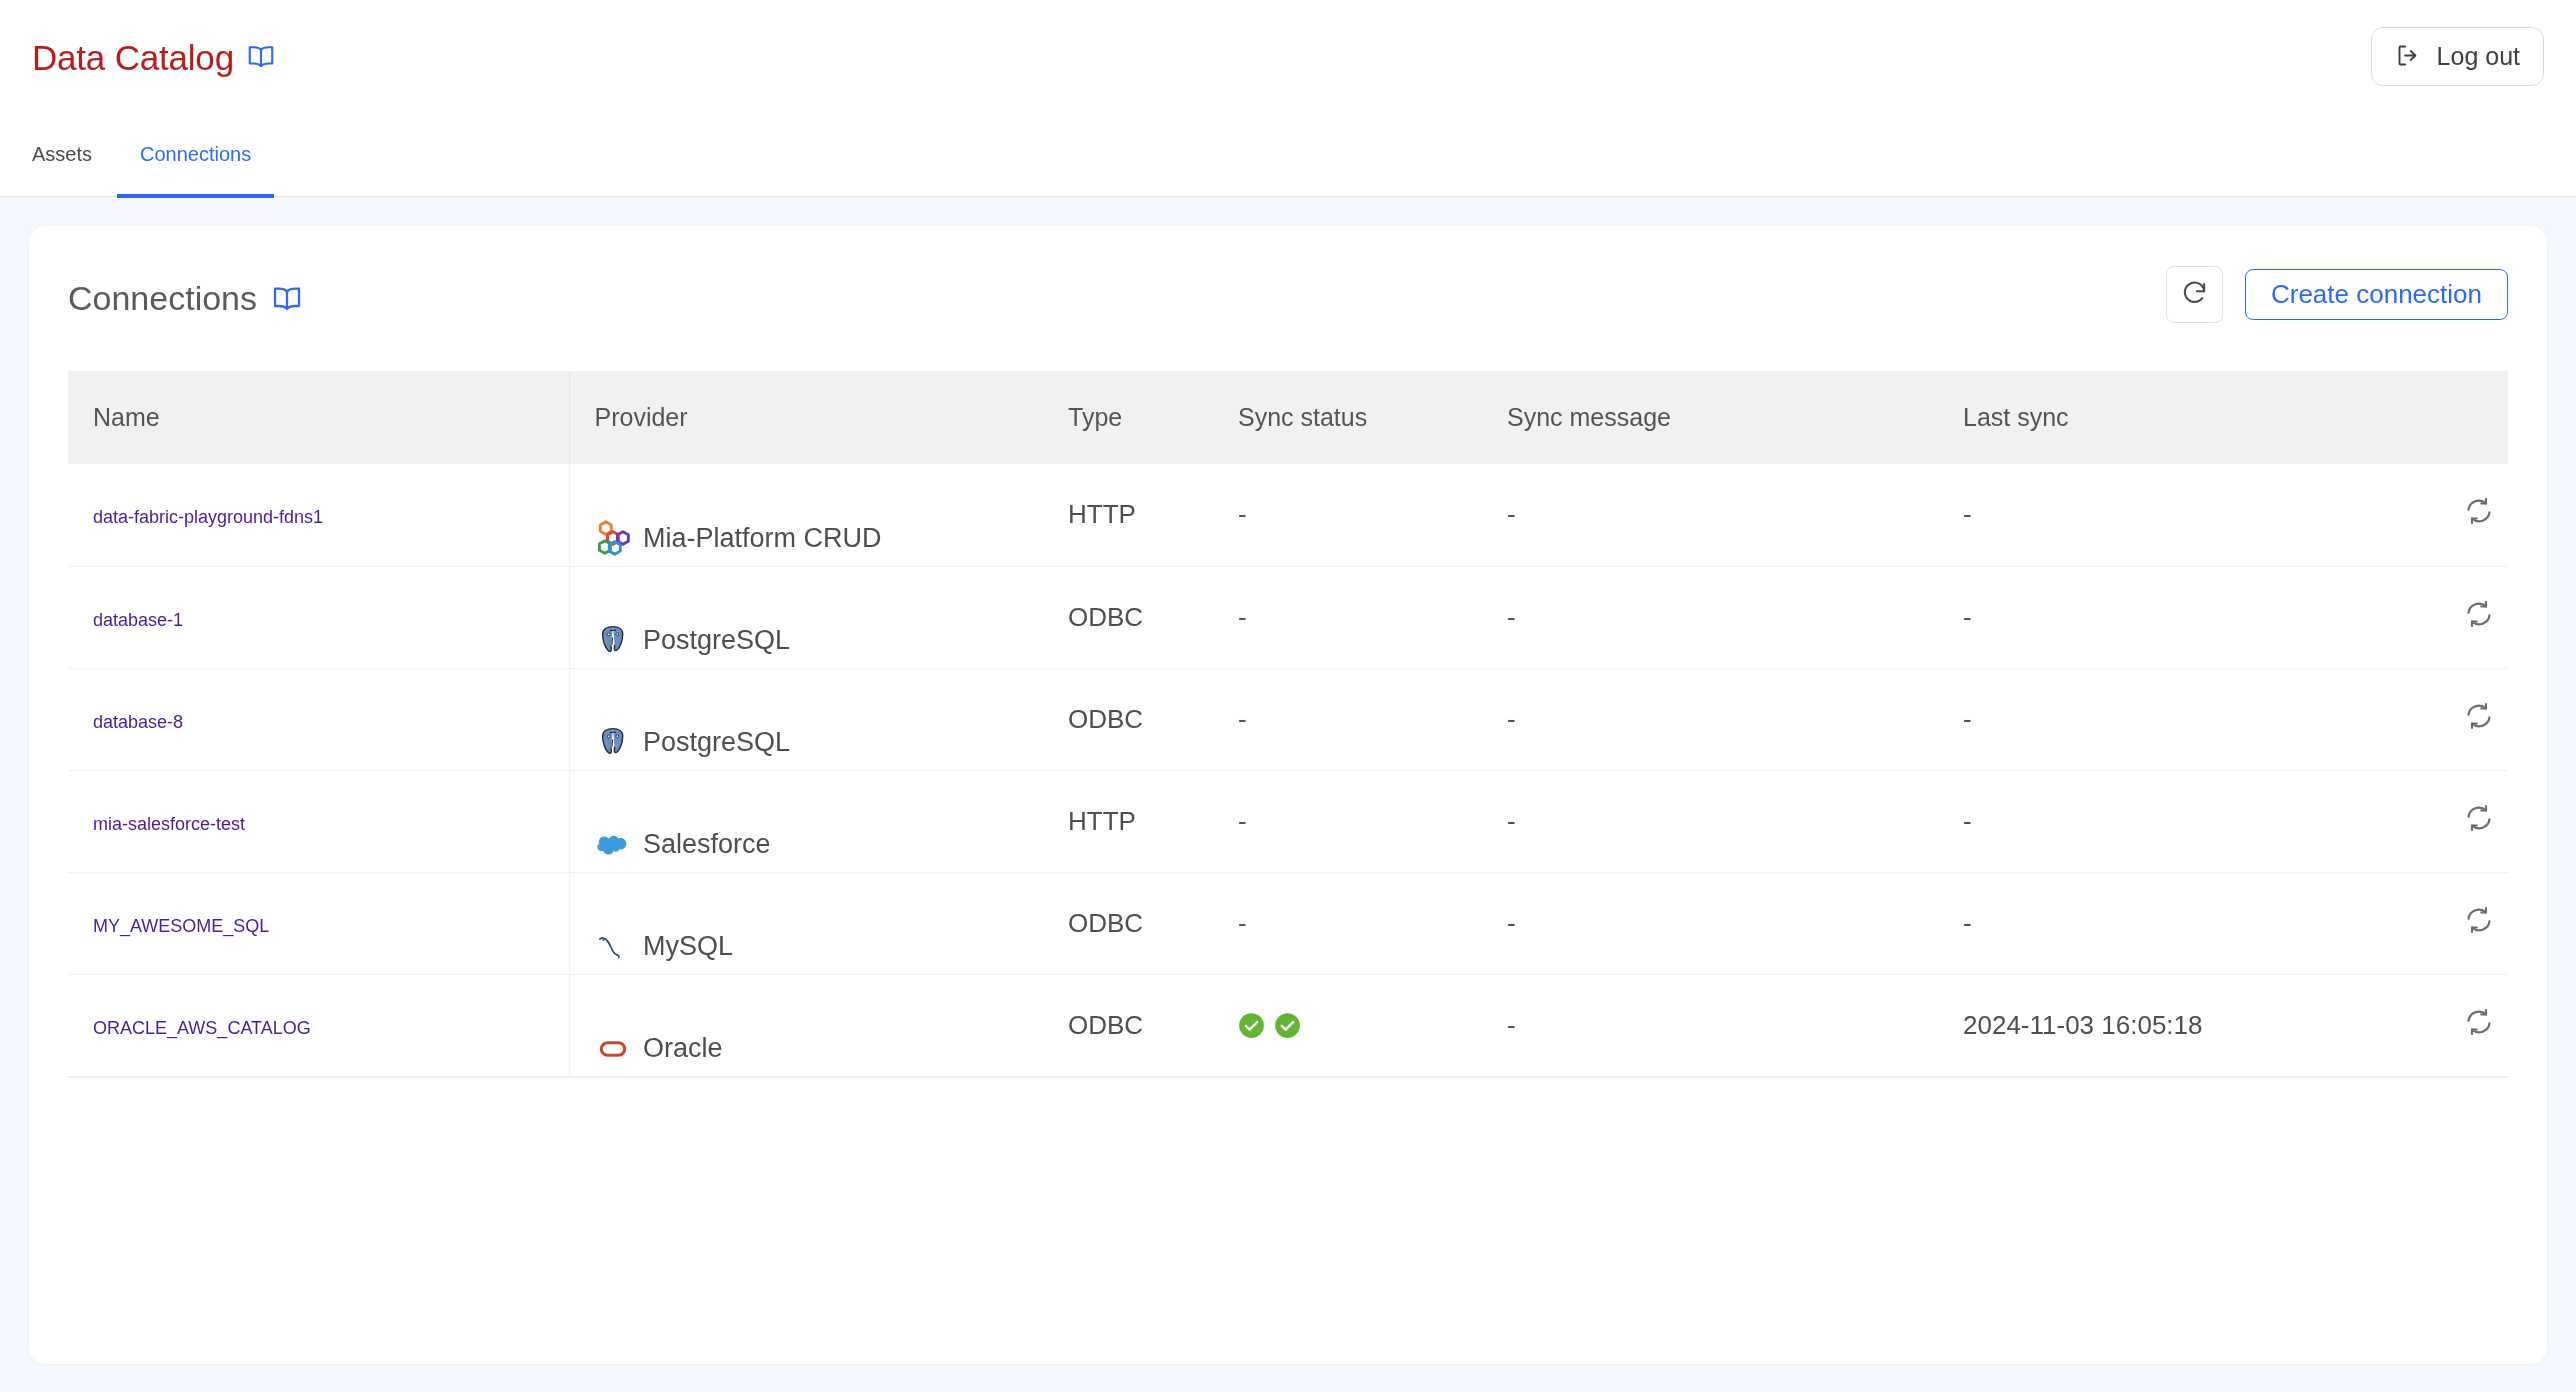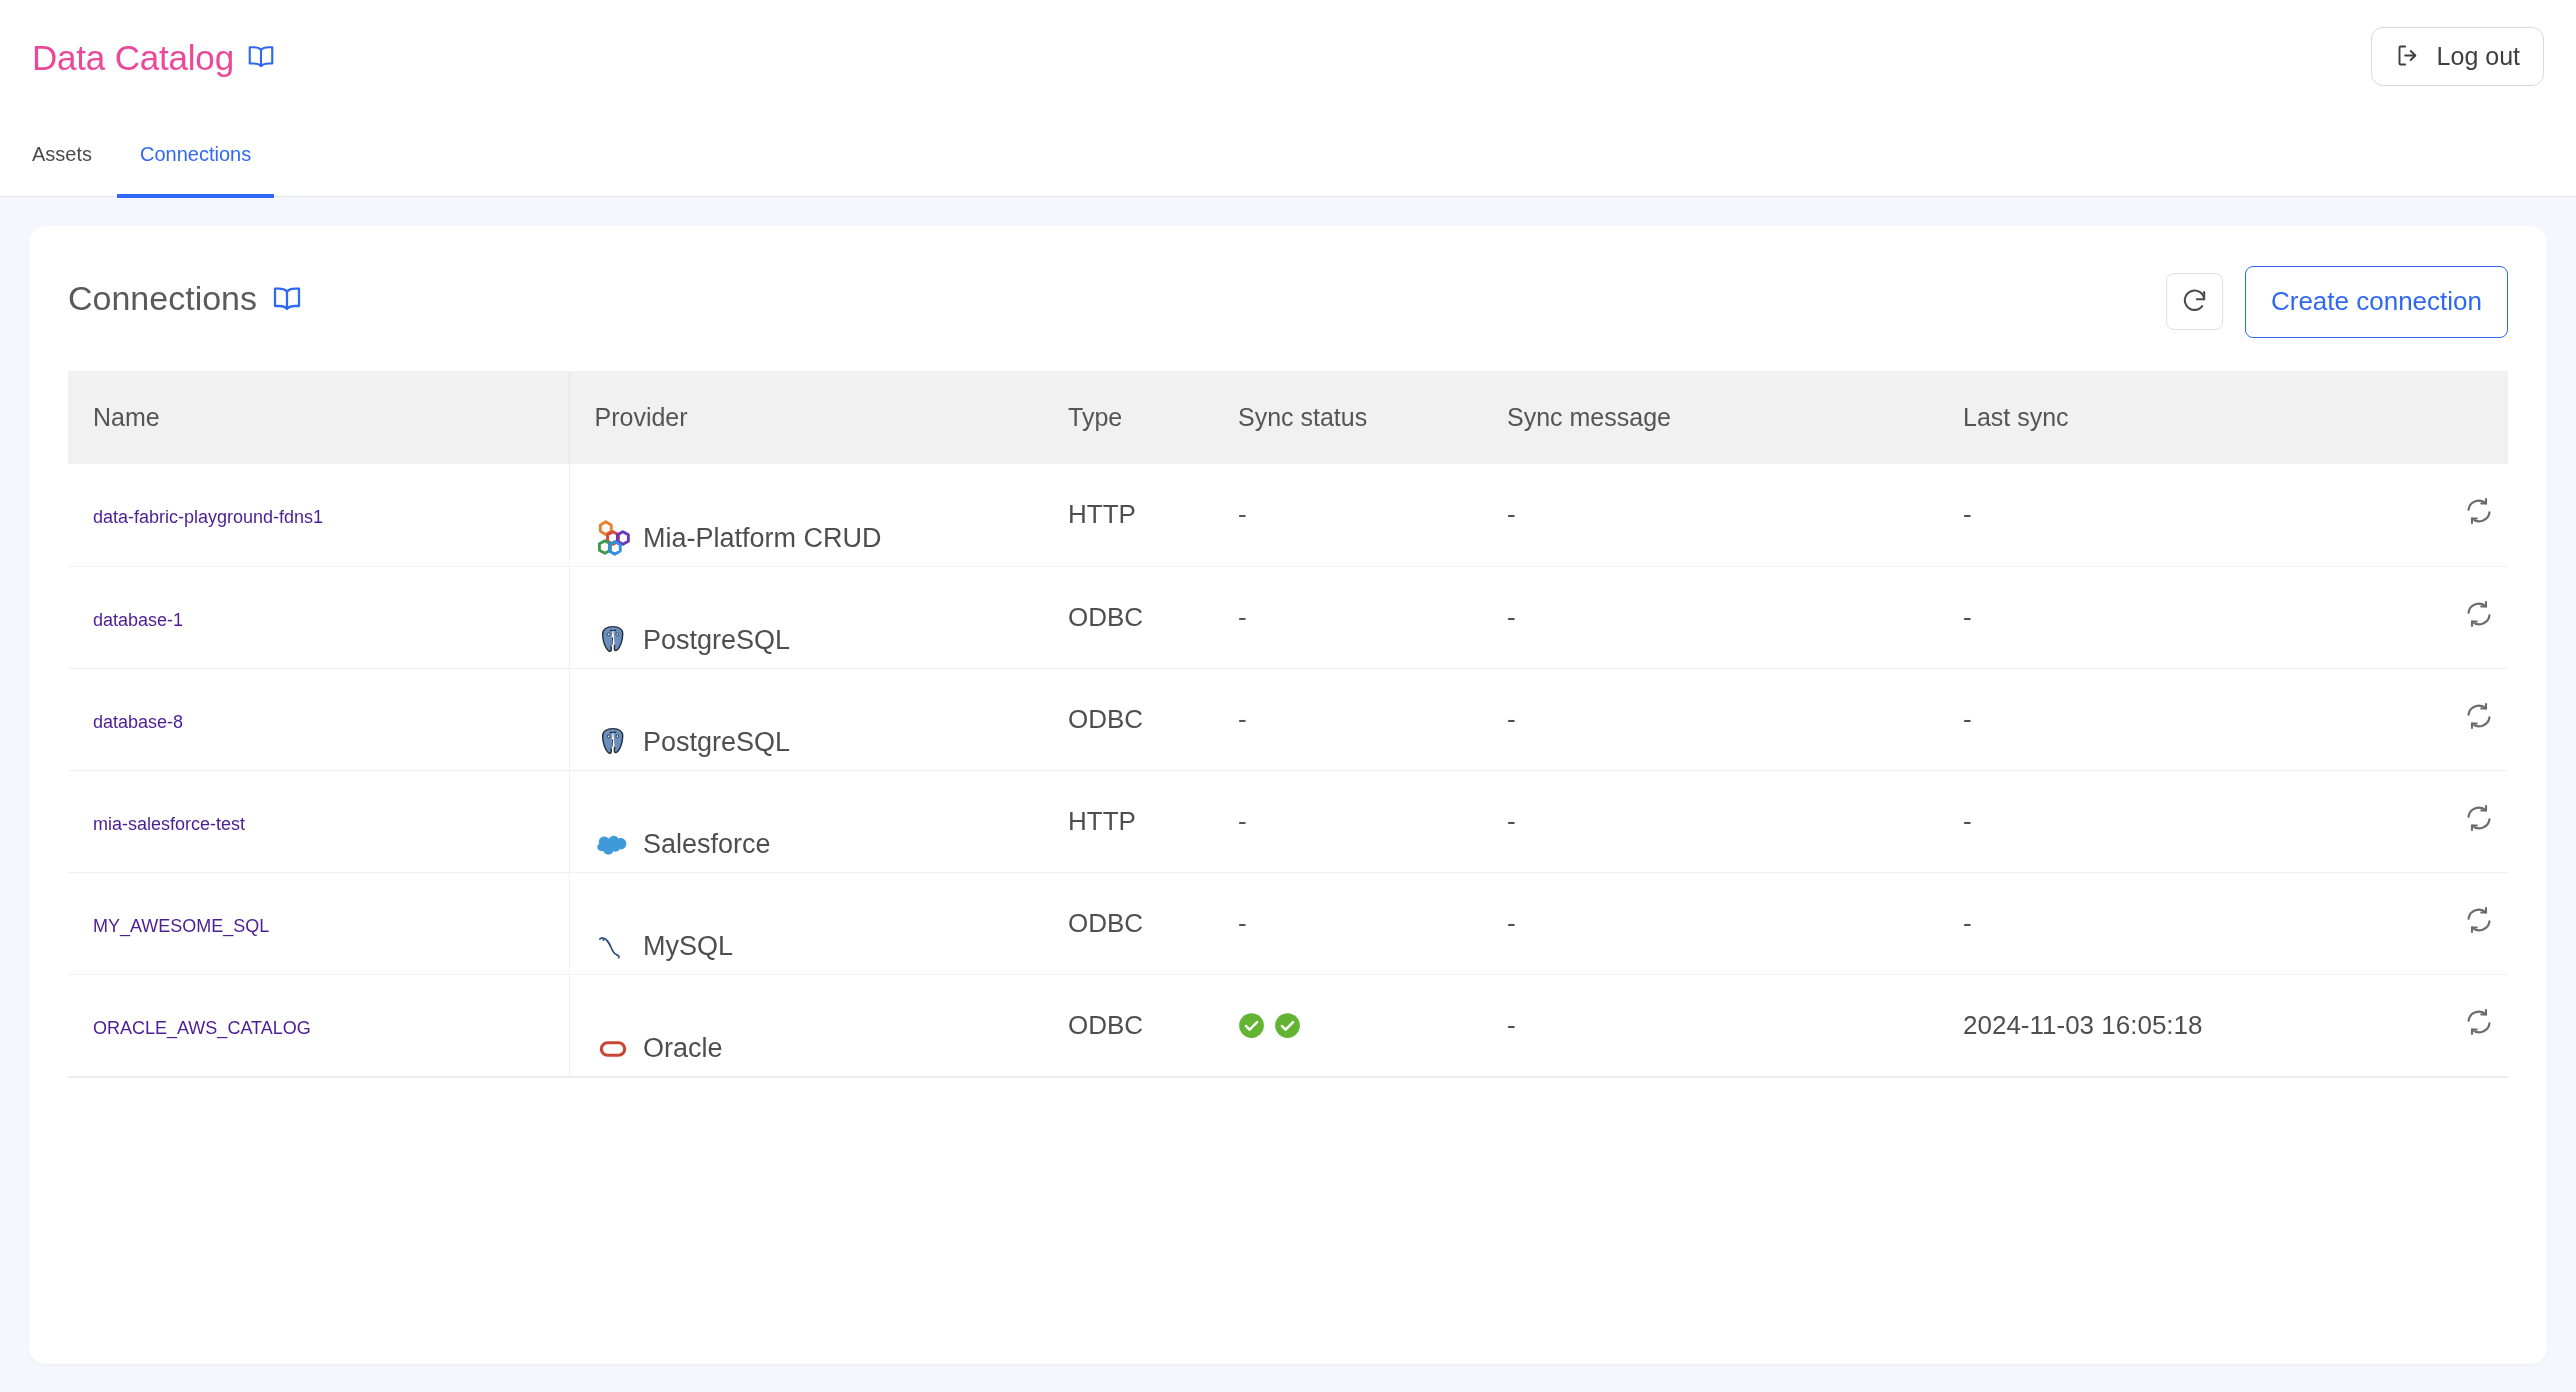--- a/index.html
+++ b/index.html
@@ -21,21 +21,21 @@
     padding: 0 32px 0 32px;
     position: relative;
   }
   .app-title-wrap {
     display: flex;
     align-items: center;
     gap: 12.5px;
   }
   .app-title {
     font-size: 35px;
-    color: #ec4899;
+    color: #b91c1c;
     font-weight: 400;
     letter-spacing: -0.2px;
   }
   .book-icon { display: block; }
 
   .logout-btn {
     position: absolute;
     right: 32px;
     top: 27px;
     height: 59px;
@@ -117,21 +117,21 @@
     height: 57px;
     border: 1.3px solid #e0e0e0;
     border-radius: 8px;
     background: #ffffff;
     display: flex;
     align-items: center;
     justify-content: center;
     cursor: pointer;
   }
   .primary-btn {
-    height: 72px;
+    height: 51px;
     padding: 12px 25px;
     border: 1.8px solid #2f68f3;
     border-radius: 8px;
     background: #ffffff;
     color: #2f68f3;
     font-size: 26px;
     display: flex;
     align-items: center;
     cursor: pointer;
     font-family: "Liberation Sans", sans-serif;

